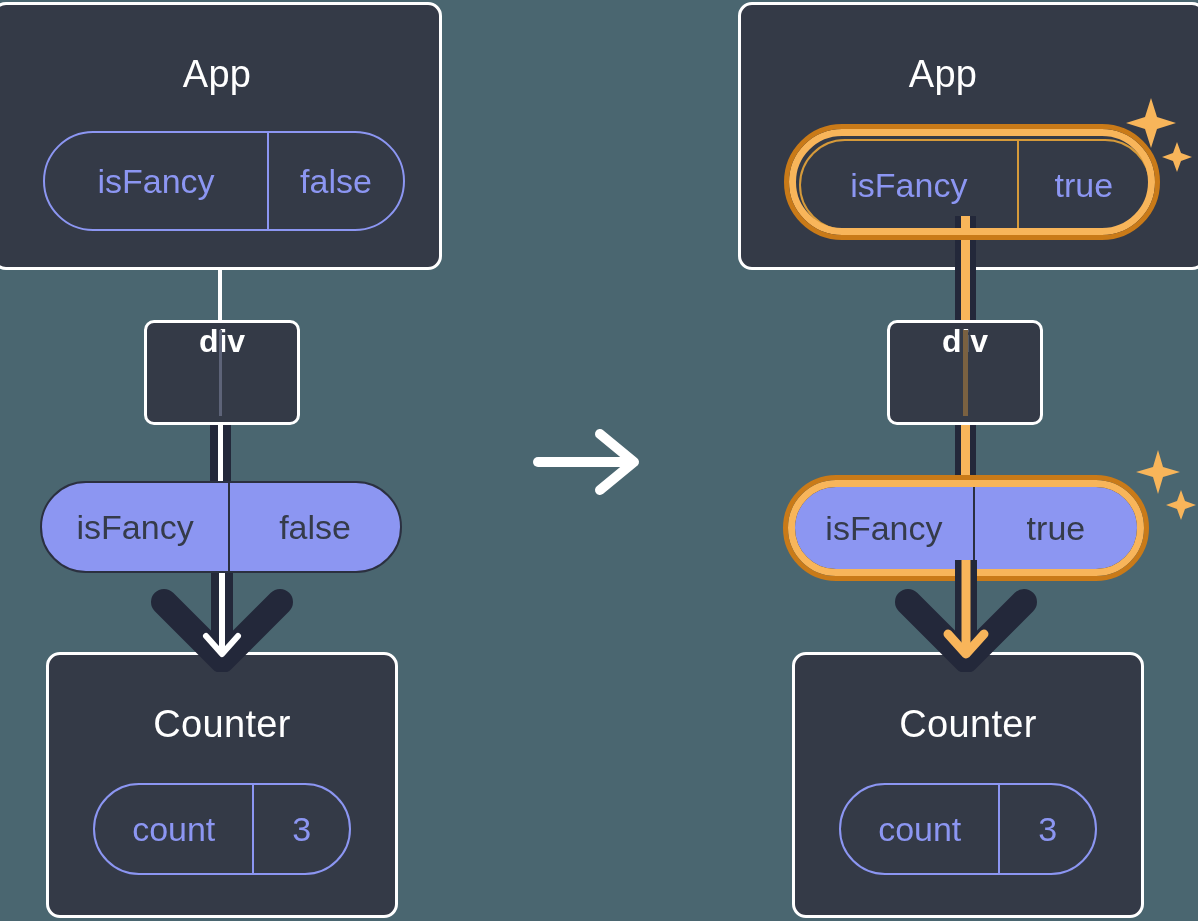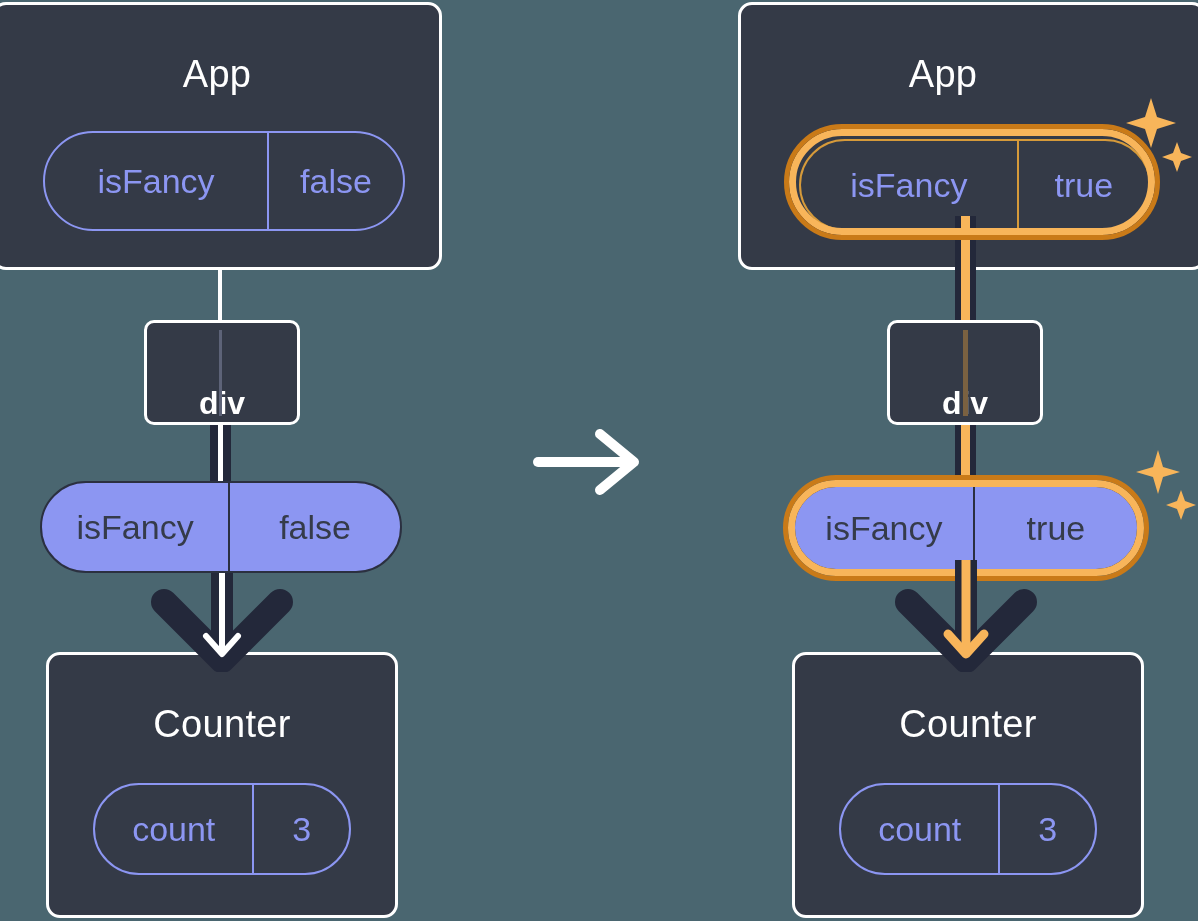--- a/index.html
+++ b/index.html
@@ -70,21 +70,21 @@
   .pill-solid .seg.val{flex:1 1 auto;border-left:2px solid #2b3040;}
   .bold{font-weight:400;}
 
   
   .node-div{
     position:absolute;
     box-sizing:border-box;
     background:#343a47;
     border:3px solid #ffffff;
     border-radius:10px;
-    display:flex;align-items:flex-end;justify-content:center;
+    display:flex;align-items:flex-start;justify-content:center;
     color:#ffffff;font-size:32px;font-weight:700;
     z-index:12;
   }
 
   
   .line{position:absolute;}
   .line-white{background:#ffffff;}
   .line-dark{background:#23283a;}
   .line-amber{background:#f8b55a;}
   .line-faint{background:#5d6378;}

